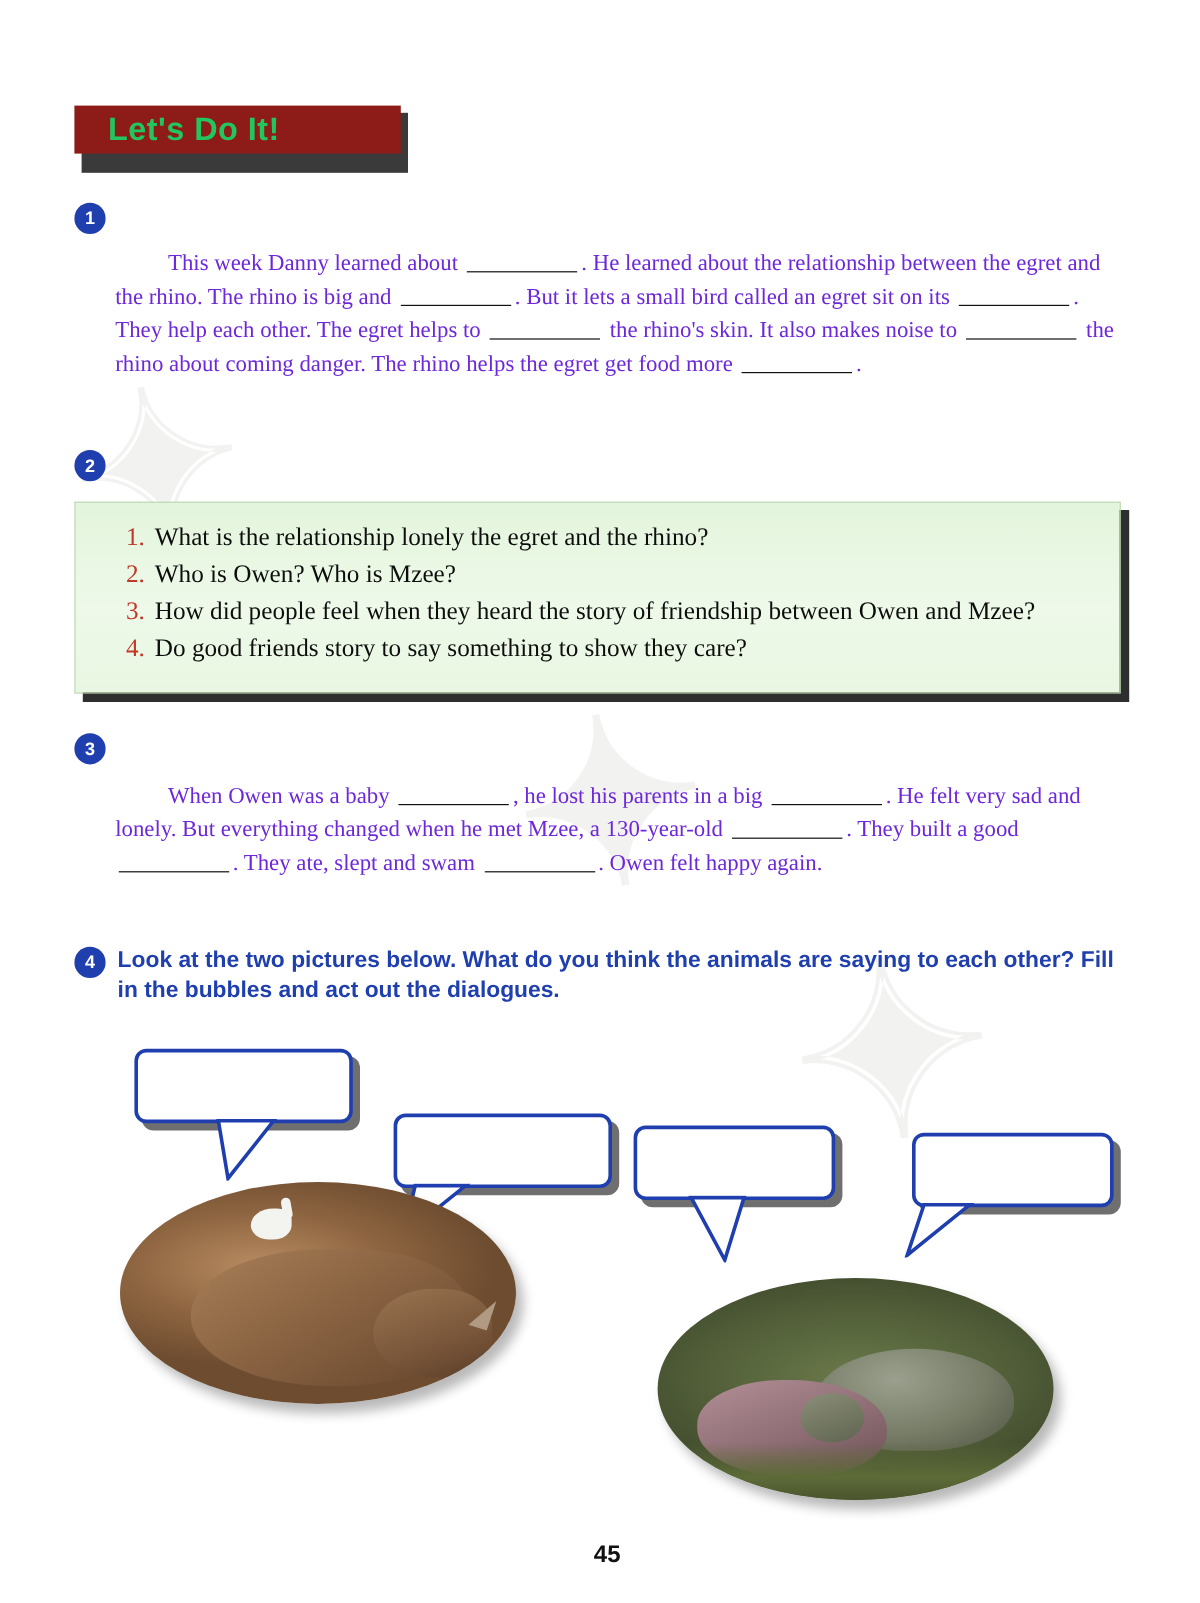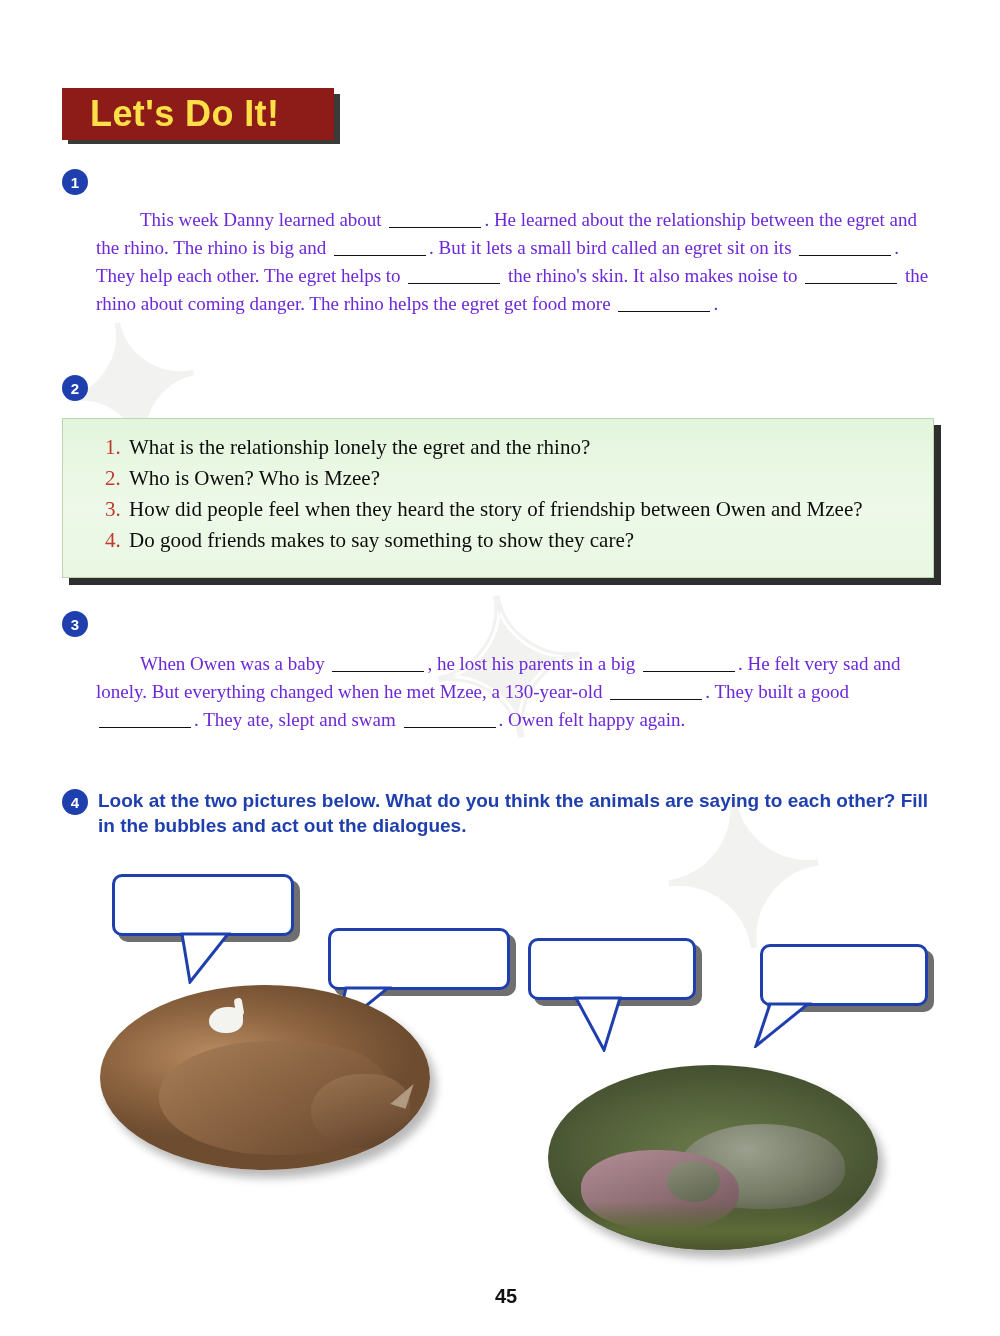--- a/index.html
+++ b/index.html
@@ -43,26 +43,26 @@
     position: absolute;
     left: 6px;
     top: 6px;
     width: 272px;
     height: 50px;
     background: #3a3a3a;
   }
   .banner {
     position: relative;
     width: 272px;
-    height: 52px;
+    height: 40px;
     background: #8d1b17;
-    color: #fde047;
-    font-family: "Liberation Sans", sans-serif;
-    font-weight: bold;
-    font-size: 36px;
+    color: #22c55e;
+    font-family: "Liberation Sans", sans-serif;
+    font-weight: bold;
+    font-size: 27px;
     letter-spacing: .4px;
     display: flex;
     align-items: center;
     padding-left: 28px;
     box-sizing: border-box;
   }
 
   
   .task-head {
     position: absolute;
@@ -318,21 +318,21 @@
       <div class="q-item">
         <span class="q-num">2.</span>
         <span class="q-text">Who is Owen? Who is Mzee?</span>
       </div>
       <div class="q-item">
         <span class="q-num">3.</span>
         <span class="q-text">How did people feel when they heard the story of friendship between Owen and Mzee?</span>
       </div>
       <div class="q-item">
         <span class="q-num">4.</span>
-        <span class="q-text">Do good friends makes to say something to show they care?</span>
+        <span class="q-text">Do good friends story to say something to show they care?</span>
       </div>
     </div>
   </div>
 
   <div class="task-head" style="left:62px; top:610px;">
     <div class="num-badge">3</div>
   </div>
 
   <div class="para" style="left:96px; top:650px; width:846px;">
     <span class="indent"></span><span>When Owen was a baby </span><span class="blank"></span><span>, he lost his parents in a big </span><span class="blank"></span><span>. He felt very sad and lonely. But everything changed when he met Mzee, a 130-year-old </span><span class="blank"></span><span>. They built a good </span><span class="blank"></span><span>. They ate, slept and swam </span><span class="blank"></span><span>. Owen felt happy again.</span>

